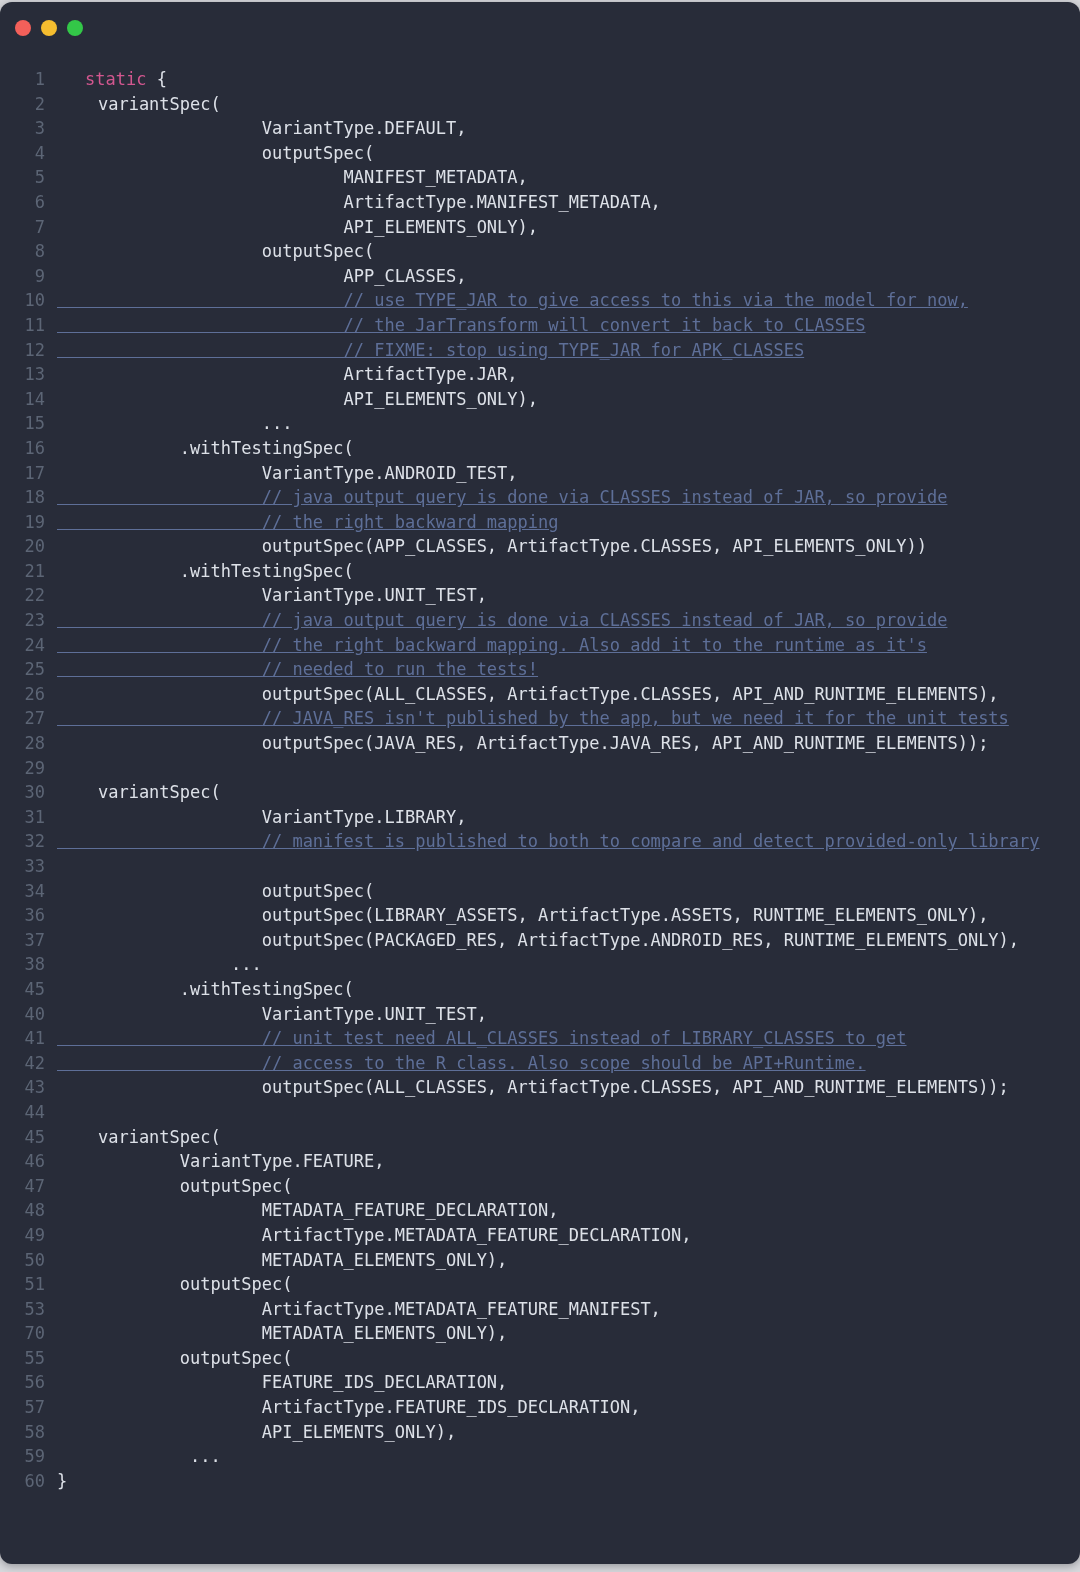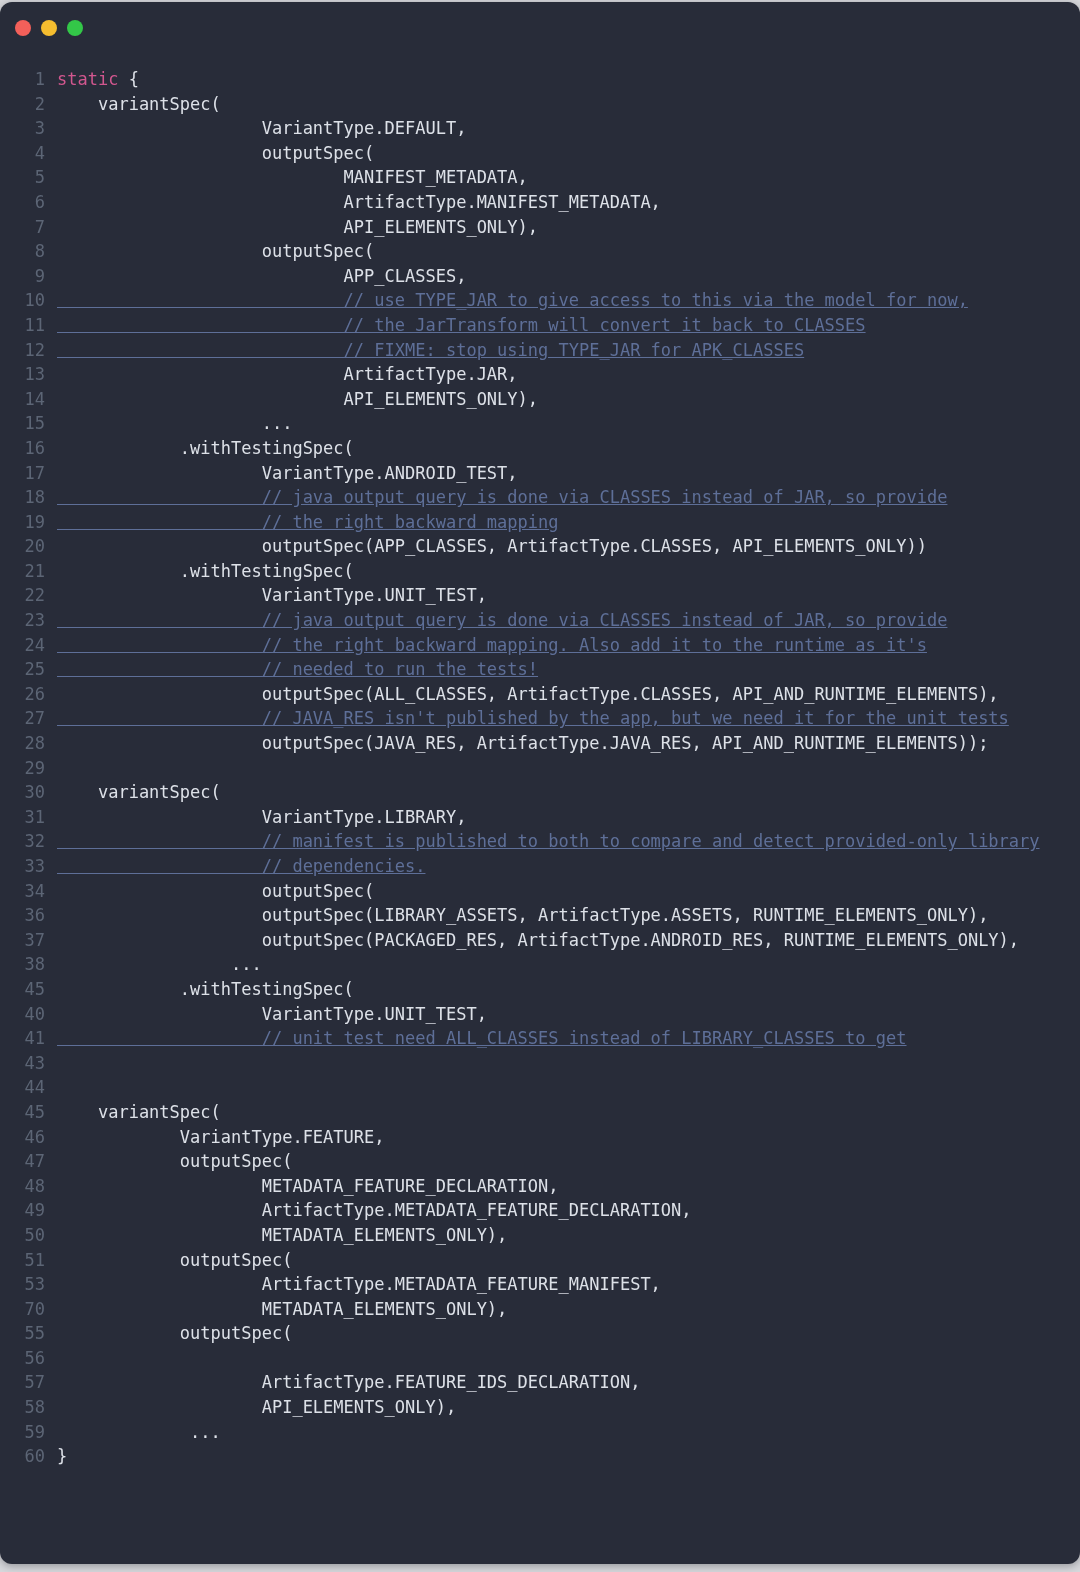--- a/index.html
+++ b/index.html
@@ -15,21 +15,21 @@
     box-shadow:0 2px 8px rgba(20,22,30,0.35);
   }
   .traffic-lights{position:absolute;top:18px;left:15px;display:flex;gap:10px;}
   .dot{width:16px;height:16px;border-radius:50%;border:none;display:block;cursor:pointer;}
   .code-area{position:absolute;top:65px;left:0;right:0;}
   .line{display:flex;height:24.6px;line-height:24.6px;font-size:17px;}
   .ln{flex:0 0 45px;text-align:right;color:var(--ln);user-select:none;}
   .txt{padding-left:12px;white-space:pre;color:var(--code);}
   .tok-plain{color:var(--code);}
   .tok-comment{color:var(--comment);text-decoration:underline;}
-  .tok-keyword{color:var(--keyword);}
+  .tok-keyword{color:var(--keyword);margin-left:28px;}
 </style>
 </head>
 <body>
 
 <div class="window">
   <div class="traffic-lights">
     <button class="dot" title="" style="background: rgb(243, 96, 90);"></button>
     <button class="dot" title="" style="background: rgb(245, 189, 47);"></button>
     <button class="dot" title="" style="background: rgb(51, 199, 72);"></button>
   </div>
@@ -157,21 +157,20 @@
       <div class="line">
         <span class="ln">31</span>
         <span class="txt"><span class="tok-plain">                    VariantType.LIBRARY,</span></span>
       </div>
       <div class="line">
         <span class="ln">32</span>
         <span class="txt"><span class="tok-comment">                    // manifest is published to both to compare and detect provided-only library</span></span>
       </div>
       <div class="line">
         <span class="ln">33</span>
-        <span class="txt"><span class="tok-comment">                    // dependencies.</span></span>
       </div>
       <div class="line">
         <span class="ln">34</span>
         <span class="txt"><span class="tok-plain">                    outputSpec(</span></span>
       </div>
       <div class="line">
         <span class="ln">36</span>
         <span class="txt"><span class="tok-plain">                    outputSpec(LIBRARY_ASSETS, ArtifactType.ASSETS, RUNTIME_ELEMENTS_ONLY),</span></span>
       </div>
       <div class="line">
@@ -188,21 +187,26 @@
       </div>
       <div class="line">
         <span class="ln">40</span>
         <span class="txt"><span class="tok-plain">                    VariantType.UNIT_TEST,</span></span>
       </div>
       <div class="line">
         <span class="ln">41</span>
         <span class="txt"><span class="tok-comment">                    // unit test need ALL_CLASSES instead of LIBRARY_CLASSES to get</span></span>
       </div>
       <div class="line">
+        <span class="ln">42</span>
+        <span class="txt"><span class="tok-comment">                    // access to the R class. Also scope should be API+Runtime.</span></span>
+      </div>
+      <div class="line">
         <span class="ln">43</span>
+        <span class="txt"><span class="tok-plain">                    outputSpec(ALL_CLASSES, ArtifactType.CLASSES, API_AND_RUNTIME_ELEMENTS));</span></span>
       </div>
       <div class="line">
         <span class="ln">44</span>
         <span class="txt"></span>
       </div>
       <div class="line">
         <span class="ln">45</span>
         <span class="txt"><span class="tok-plain">    variantSpec(</span></span>
       </div>
       <div class="line">
@@ -236,20 +240,21 @@
       <div class="line">
         <span class="ln">70</span>
         <span class="txt"><span class="tok-plain">                    METADATA_ELEMENTS_ONLY),</span></span>
       </div>
       <div class="line">
         <span class="ln">55</span>
         <span class="txt"><span class="tok-plain">            outputSpec(</span></span>
       </div>
       <div class="line">
         <span class="ln">56</span>
+        <span class="txt"><span class="tok-plain">                    FEATURE_IDS_DECLARATION,</span></span>
       </div>
       <div class="line">
         <span class="ln">57</span>
         <span class="txt"><span class="tok-plain">                    ArtifactType.FEATURE_IDS_DECLARATION,</span></span>
       </div>
       <div class="line">
         <span class="ln">58</span>
         <span class="txt"><span class="tok-plain">                    API_ELEMENTS_ONLY),</span></span>
       </div>
       <div class="line">

